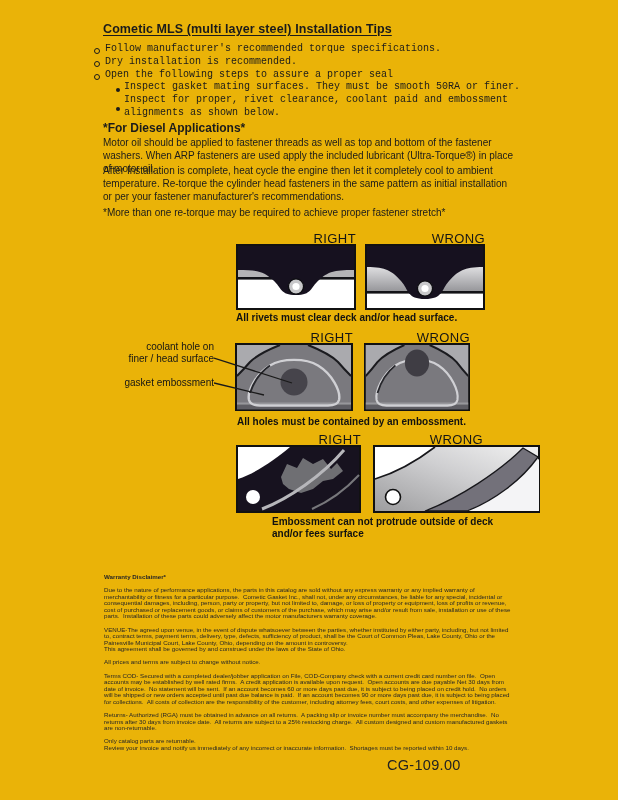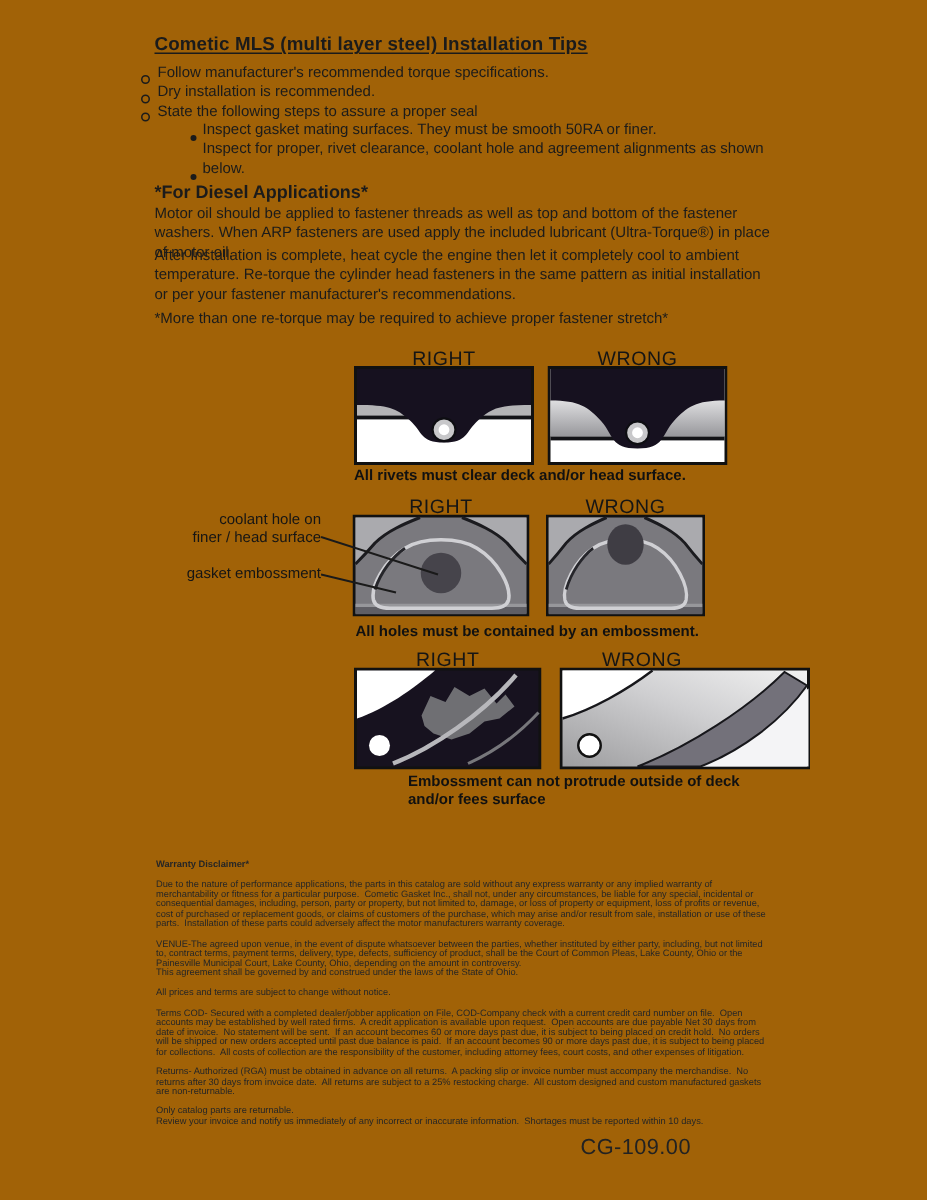--- a/index.html
+++ b/index.html
@@ -1,29 +1,29 @@
 <!DOCTYPE html>
 <html><head>
 <meta charset="utf-8">
 <style>
   html,body{margin:0;padding:0;background:#ffffff;}
-  .page{position:relative;width:618px;height:800px;background:#a16207;overflow:hidden;
+  .page{position:relative;width:618px;height:800px;background:#eab308;overflow:hidden;
         font-family:"Liberation Sans","DejaVu Sans",sans-serif;color:#1b1b1b;}
   .abs{position:absolute;}
   .title{left:103px;top:22px;font-size:12.5px;font-weight:bold;letter-spacing:.1px;
          text-decoration:underline;text-underline-offset:2px;}
   .tips{left:94px;top:43px;width:430px;font-size:10px;line-height:12.8px;}
-  .tip-row{display:flex;align-items:flex-end;}
+  .tip-row{display:flex;align-items:center;font-family:Liberation Mono, monospace;}
   .ring{width:4px;height:4px;border:1px solid #1b1b1b;border-radius:50%;margin:3.5px 5px 0 0;flex:none;}
-  .sub{margin-left:33px;}
+  .sub{margin-left:22px;}
   .dot{width:4px;height:4px;background:#1b1b1b;border-radius:50%;margin:4px 4px 0 0;flex:none;}
   .diesel-h{left:103px;top:121px;font-size:12px;font-weight:bold;}
   .para{left:103px;width:412px;font-size:10px;line-height:13px;}
   .p1{top:136px;} .p2{top:164px;} .p3{top:206px;}
-  .figlabel{font-size:13px;letter-spacing:.4px;color:#151515;text-align:center;}
+  .figlabel{font-size:13px;letter-spacing:.4px;color:#151515;text-align:right;}
   .caption{font-size:10px;font-weight:bold;line-height:12px;color:#111;}
   .panel{position:absolute;}
   .panel svg{display:block;}
   .ann{font-size:10px;line-height:11.5px;text-align:right;color:#151515;}
   .legal{left:104px;top:574px;width:408px;font-size:6.2px;line-height:6.6px;color:#262626;}
   .legal p{margin:0;white-space:pre-wrap;}
   .legal p.gap{margin-top:6.5px;}
   .legal .lh{font-weight:bold;margin:0;}
   .footer-code{left:387px;top:757px;font-size:14.5px;color:#222;letter-spacing:.3px;}
 </style>
@@ -38,29 +38,29 @@
     <div class="tip-row">
       <span class="ring"></span>
       <span>Follow manufacturer's recommended torque specifications.</span>
     </div>
     <div class="tip-row">
       <span class="ring"></span>
       <span>Dry installation is recommended.</span>
     </div>
     <div class="tip-row">
       <span class="ring"></span>
-      <span>State the following steps to assure a proper seal</span>
+      <span>Open the following steps to assure a proper seal</span>
     </div>
     <div class="tip-row sub">
       <span class="dot"></span>
       <span>Inspect gasket mating surfaces.  They must be smooth 50RA or finer.</span>
     </div>
     <div class="tip-row sub">
       <span class="dot"></span>
-      <span>Inspect for proper, rivet clearance, coolant hole and agreement alignments as shown below.</span>
+      <span>Inspect for proper, rivet clearance, coolant paid and embossment alignments as shown below.</span>
     </div>
   </div>
 
   <div class="abs diesel-h">*For Diesel Applications*</div>
   <div class="abs para p1">Motor oil should be applied to fastener threads as well as top and bottom of the fastener washers. When ARP fasteners are used apply the included lubricant (Ultra-Torque®) in place of motor oil.</div>
   <div class="abs para p3">*More than one re-torque may be required to achieve proper fastener stretch*</div>
   <div class="abs para p2">After Installation is complete, heat cycle the engine then let it completely cool to ambient temperature. Re-torque the cylinder head fasteners in the same pattern as initial installation or per your fastener manufacturer's recommendations.</div>
 
   <div class="abs figlabel" style="left:236px;top:231px;width:120px;">RIGHT</div>
   <div class="abs figlabel" style="left:365px;top:231px;width:120px;">WRONG</div>

